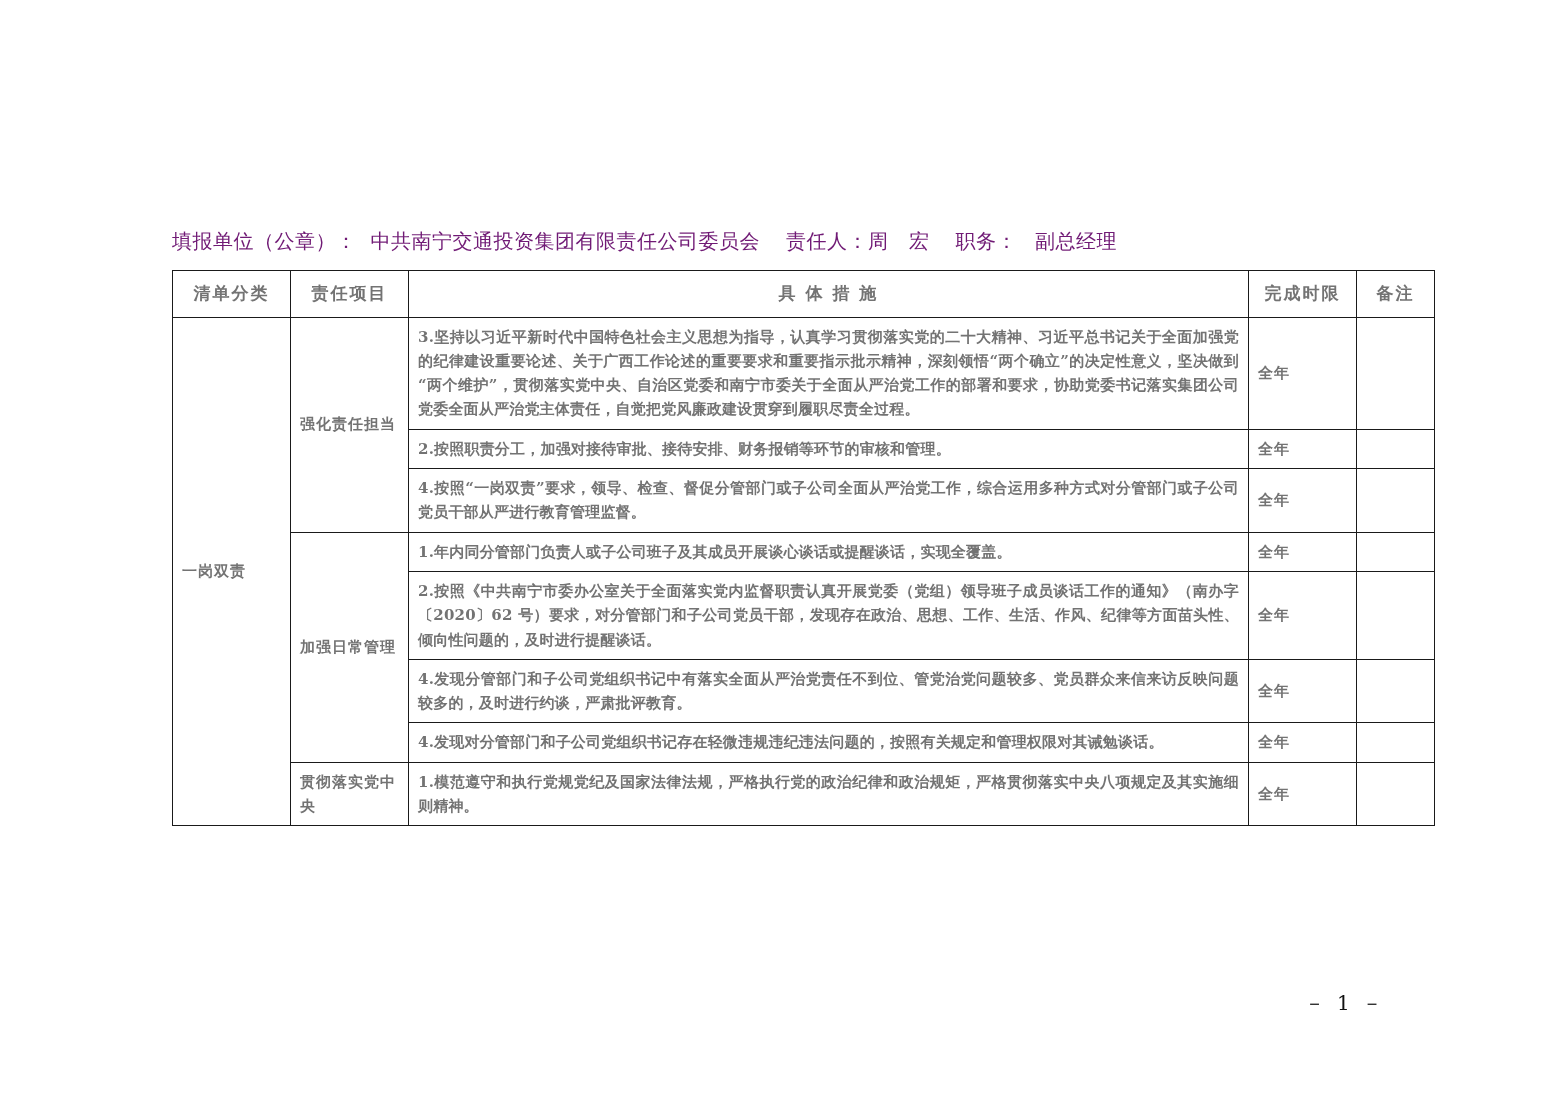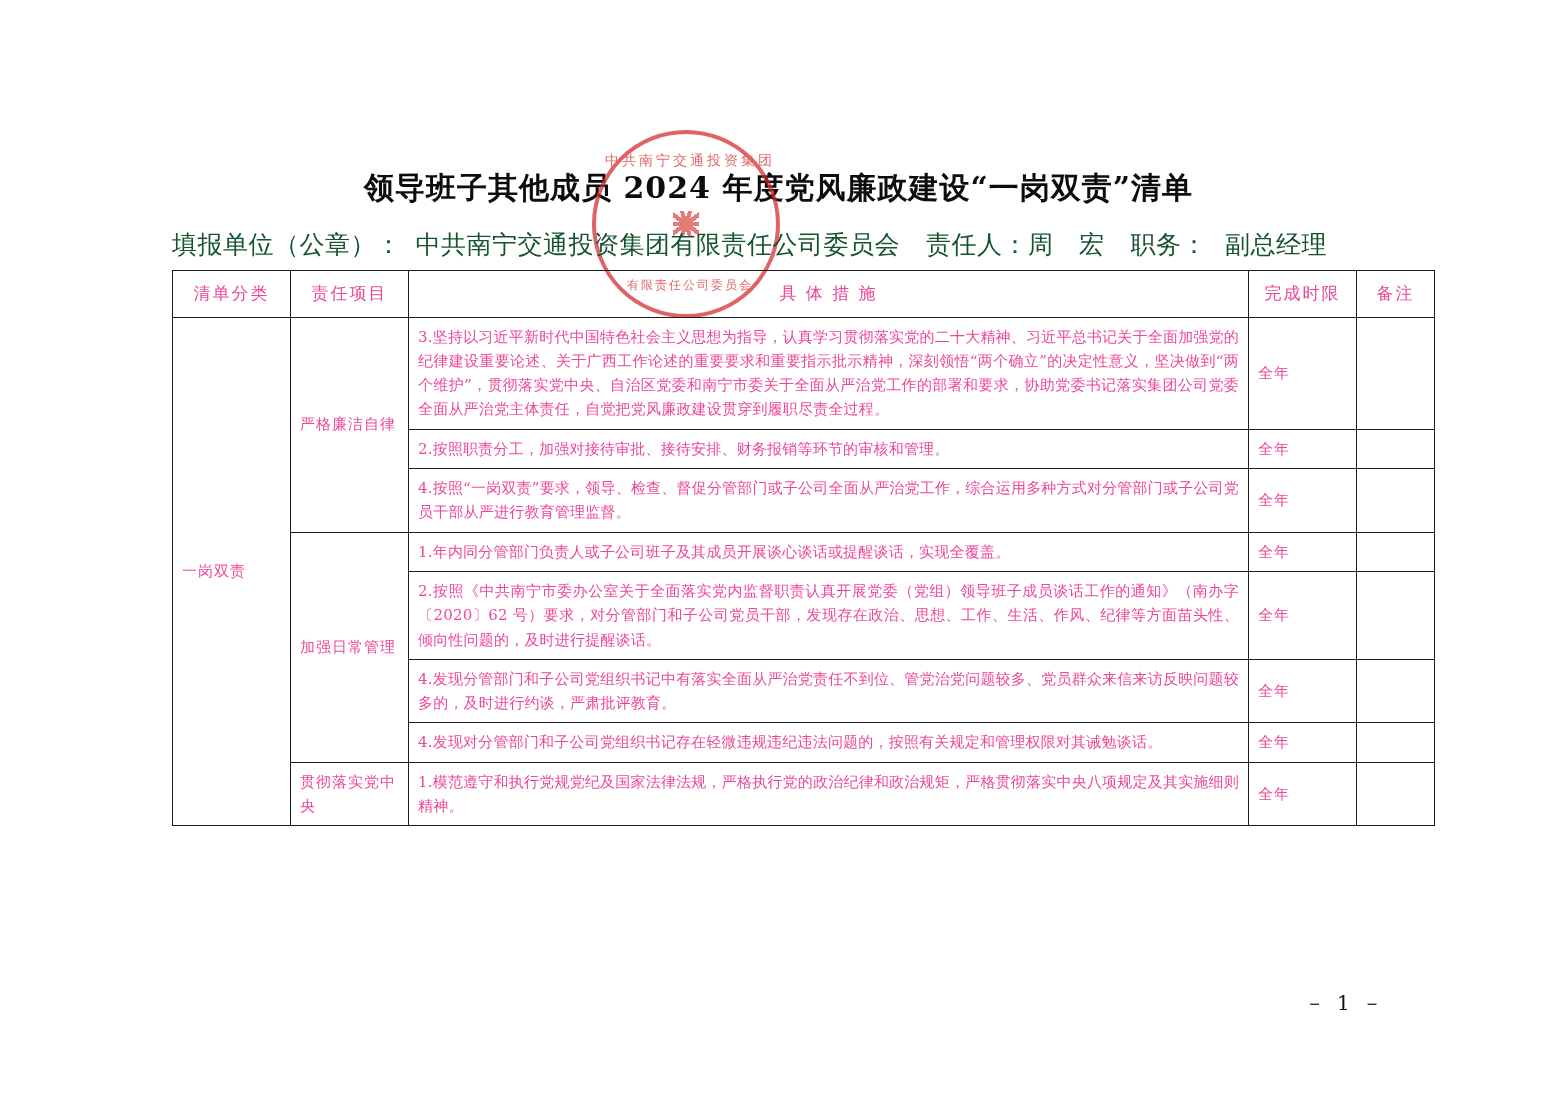--- a/index.html
+++ b/index.html
@@ -38,22 +38,22 @@
     white-space: nowrap;
   }
 
   
   .sub-header {
     position: absolute;
     top: 228px;
     left: 172px;
     width: 1260px;
     font-family: Liberation Mono, monospace;
-    font-size: 25px;
-    color: #14532d;
+    font-size: 20px;
+    color: #701a75;
     white-space: nowrap;
     letter-spacing: 0.5px;
   }
   .sub-header .seg { display: inline; }
   .sub-header .gap-sm { display: inline-block; width: 14px; }
   .sub-header .gap-md { display: inline-block; width: 26px; }
   .sub-header .gap-name { display: inline-block; width: 18px; }
 
   
   .seal {
@@ -107,24 +107,24 @@
     width: 1262px;
     border-collapse: collapse;
     table-layout: fixed;
     font-family: "DejaVu Serif", "Liberation Serif", serif;
     background: transparent;
   }
   table.main td, table.main th {
     border: 1px solid #1a1a1a;
     padding: 7px 9px;
     vertical-align: middle;
-    font-weight: normal;
+    font-weight: bold;
     font-size: 15px;
     line-height: 1.62;
-    color: #ec4899;
+    color: #737373;
   }
   table.main thead th {
     text-align: center;
     font-size: 17px;
     padding: 9px 4px;
     letter-spacing: 2px;
   }
   .col-cat   { width: 118px; }
   .col-item  { width: 118px; }
   .col-meas  { width: 840px; }
@@ -155,26 +155,21 @@
     font-size: 20px;
     letter-spacing: 3px;
     color: #111;
   }
 </style>
 </head>
 <body>
 
 <div class="page">
 
-  <div class="doc-title">领导班子其他成员 2024 年度党风廉政建设“一岗双责”清单</div>
-
-  <div class="seal">
-    <div class="seal-text-top">中共南宁交通投资集团</div>
-    <div class="seal-text-bottom">有限责任公司委员会</div>
-  </div>
+
 
   <div class="sub-header">
     <span class="seg">填报单位（公章）：</span><span class="gap-sm"></span><span class="seg">中共南宁交通投资集团有限责任公司委员会</span><span class="gap-md"></span><span class="seg">责任人：</span><span class="seg">周　宏</span><span class="gap-md"></span><span class="seg">职务：</span><span class="gap-name"></span><span class="seg">副总经理</span>
   </div>
 
   <table class="main">
     <colgroup>
       <col class="col-cat">
       <col class="col-item">
       <col class="col-meas">
@@ -187,21 +182,21 @@
         <th>责任项目</th>
         <th>具 体 措 施</th>
         <th>完成时限</th>
         <th>备注</th>
       </tr>
     </thead>
     <tbody>
 
       <tr>
         <td class="c-cat" rowspan="8">一岗双责</td>
-        <td class="c-item" rowspan="3">严格廉洁自律</td>
+        <td class="c-item" rowspan="3">强化责任担当</td>
         <td class="c-meas">3.坚持以习近平新时代中国特色社会主义思想为指导，认真学习贯彻落实党的二十大精神、习近平总书记关于全面加强党的纪律建设重要论述、关于广西工作论述的重要要求和重要指示批示精神，深刻领悟“两个确立”的决定性意义，坚决做到“两个维护”，贯彻落实党中央、自治区党委和南宁市委关于全面从严治党工作的部署和要求，协助党委书记落实集团公司党委全面从严治党主体责任，自觉把党风廉政建设贯穿到履职尽责全过程。</td>
         <td class="c-time">全年</td>
         <td class="c-note"></td>
       </tr>
       <tr>
         <td class="c-meas">2.按照职责分工，加强对接待审批、接待安排、财务报销等环节的审核和管理。</td>
         <td class="c-time">全年</td>
         <td class="c-note"></td>
       </tr>
       <tr>

